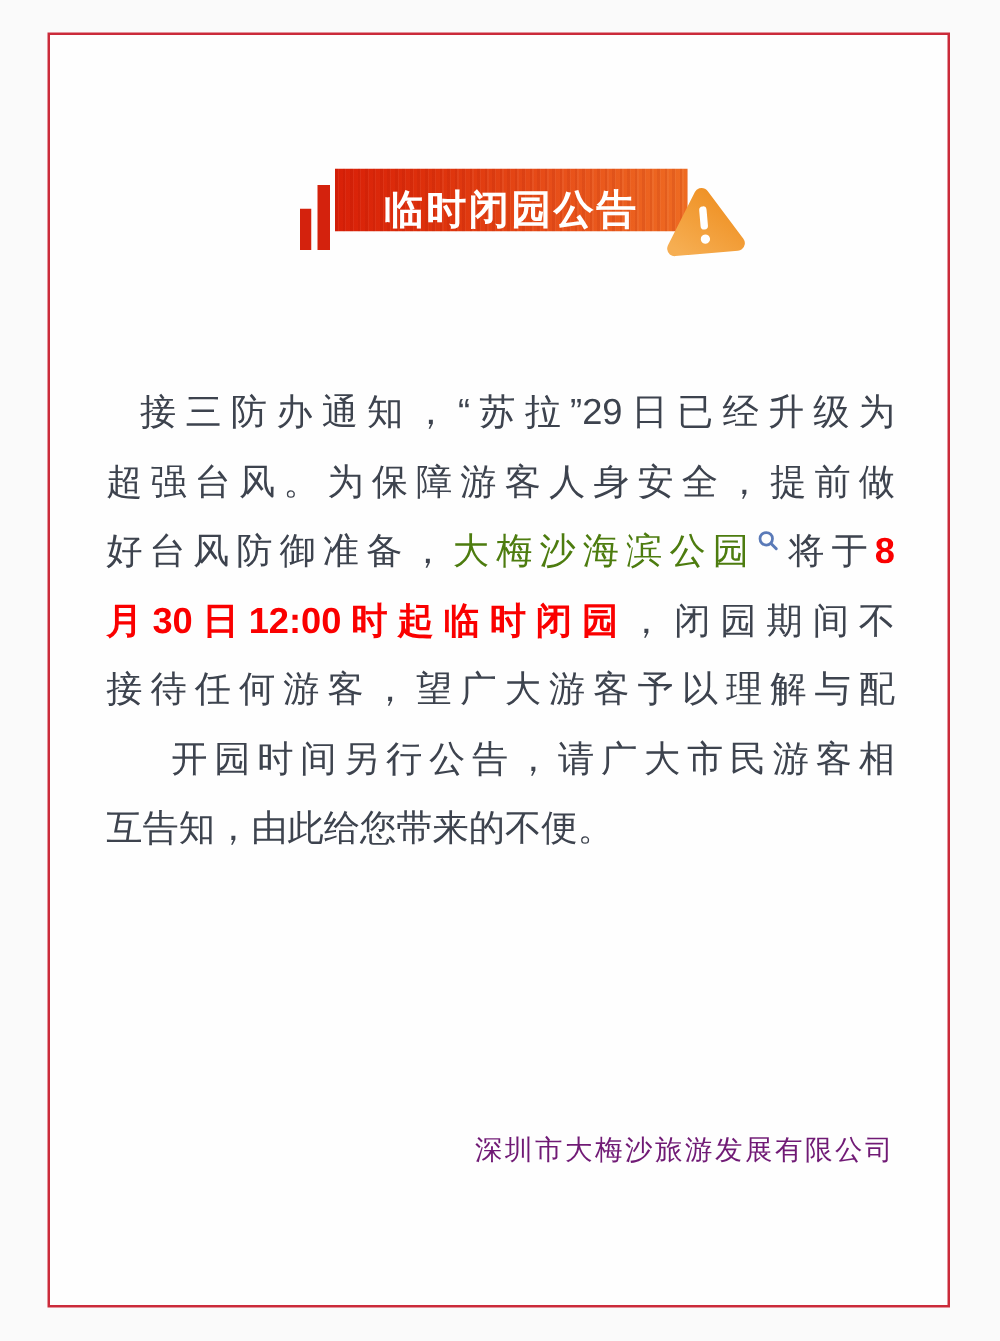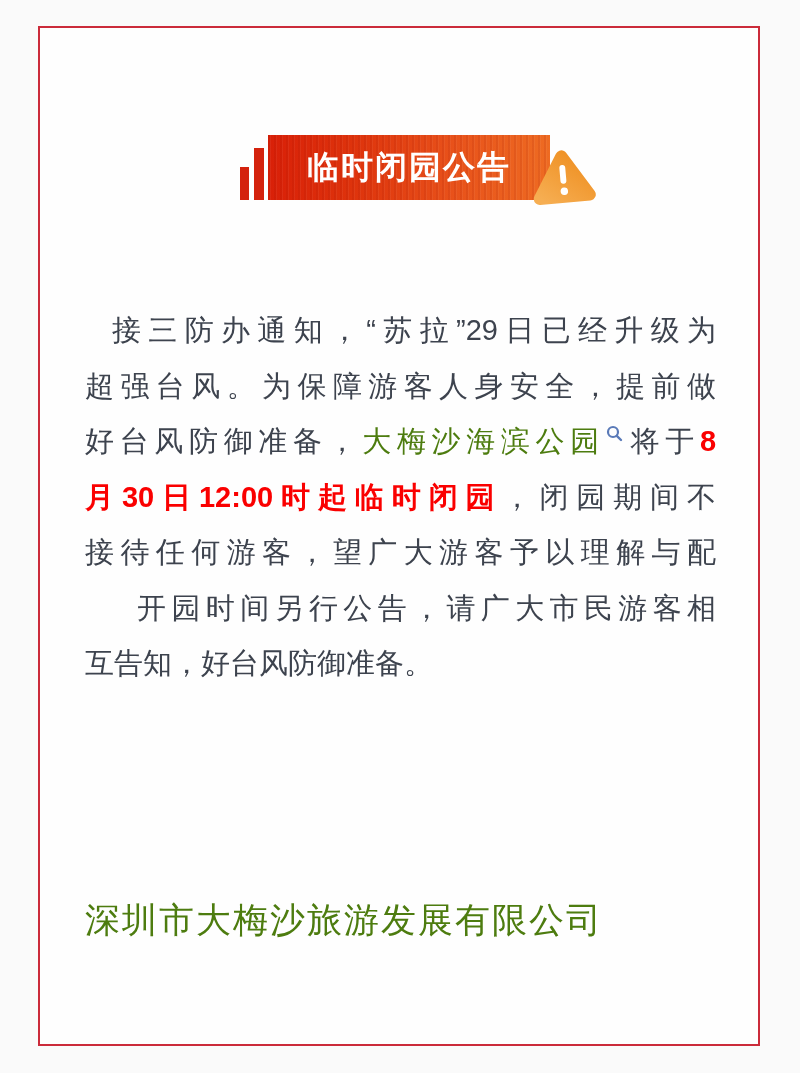--- a/index.html
+++ b/index.html
@@ -19,21 +19,21 @@
     position: absolute;
     left: 38px; top: 26px;
     width: 718px; height: 1016px;
     border: 2px solid #cb2b3a;
     background: #fefefe;
   }
   
   .banner {
     position: absolute;
     left: 268px; top: 135px;
-    width: 282px; height: 65px;
+    width: 282px; height: 50px;
     background: linear-gradient(90deg, #d92008 0%, #de330c 30%, #e8511a 65%, #ee6b22 100%);
   }
   .banner::after {
     content: "";
     position: absolute; inset: 0;
     background: repeating-linear-gradient(90deg,
       rgba(140, 10, 0, 0.10) 0 2px,
       rgba(255, 255, 255, 0.05) 2px 3px,
       transparent 3px 6px);
     pointer-events: none;
@@ -83,22 +83,23 @@
     display: inline-block;
     width: 17px; height: 17px;
     transform: translateY(-9px);
     margin: 0 2px 0 1px;
   }
   
   .sig {
     position: absolute;
     left: 85px; top: 891px;
     width: 631px;
-    color: #4d7c0f;
-    font-size: 35px;
+    text-align: right;
+    color: #701a75;
+    font-size: 22px;
     letter-spacing: 2px;
   }
   .sig-line { height: 57px; line-height: 57px; }
 </style>
 </head>
 <body>
 
 <div class="canvas">
 
   <div class="frame"></div>
@@ -128,21 +129,21 @@
         <div class="line just"><span>超强台风。为保障游客人身安全，提前做</span></div>
         <div class="line just"><span>好台风防御准备，</span><span class="seg-link">大梅沙海滨公园</span><svg class="search-ic" viewBox="0 0 17 17">
             <circle cx="7" cy="7" r="5" fill="none" stroke="#5a7ab8" stroke-width="2.2"></circle>
             <line x1="10.8" y1="10.8" x2="15" y2="15" stroke="#5a7ab8" stroke-width="2.4" stroke-linecap="round"></line>
           </svg><span>将于</span><span class="seg-red">8</span></div>
         <div class="line just"><span class="seg-red">月30日12:00时起临时闭园</span><span>，闭园期间不</span></div>
         <div class="line just"><span>接待任何游客，望广大游客予以理解与配</span></div>
       </div>
       <div>
         <div class="line just" style="padding-left: 52px;"><span>开园时间另行公告，请广大市民游客相</span></div>
-        <div class="line"><span>互告知，好台风防御准备。</span></div>
+        <div class="line"><span>互告知，由此给您带来的不便。</span></div>
       </div>
     </div>
 
   <div class="sig">
     <div class="sig-line">深圳市大梅沙旅游发展有限公司</div>
   </div>
 
 </div>
 
 </body></html>

